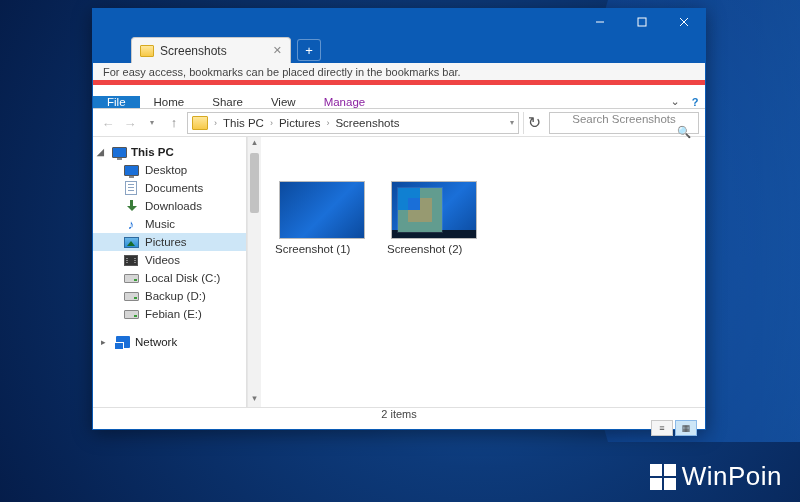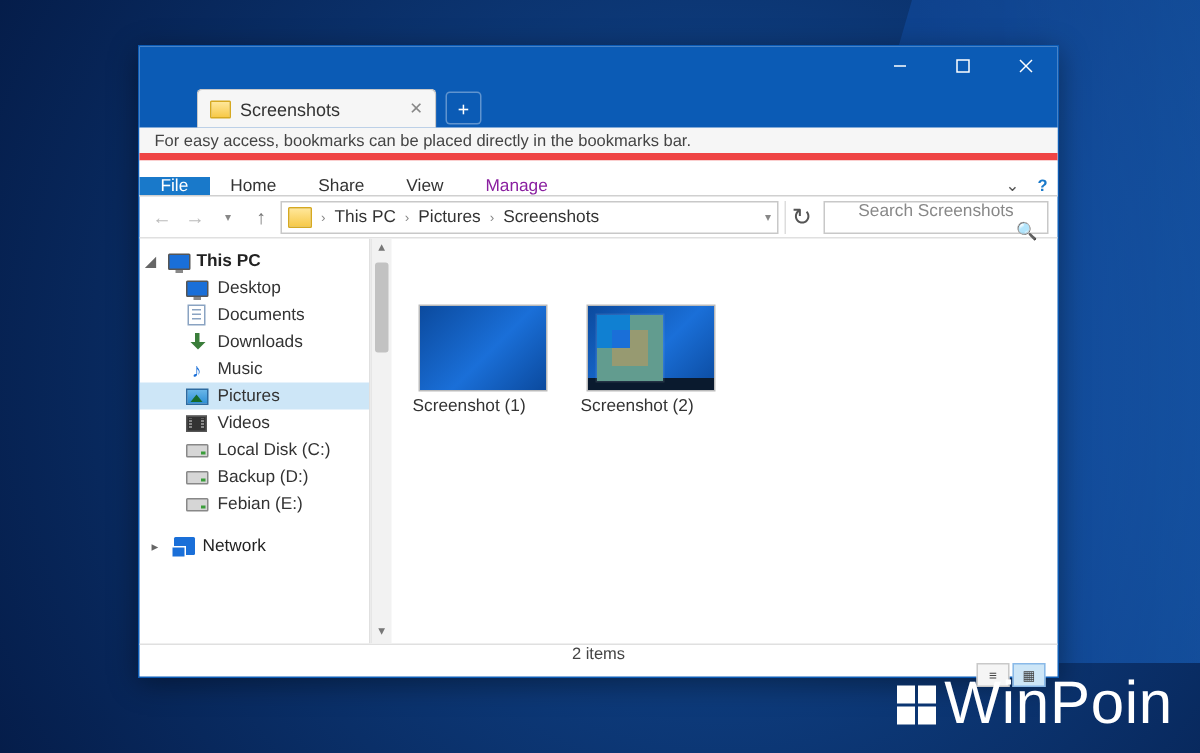--- a/index.html
+++ b/index.html
@@ -16,31 +16,31 @@
       linear-gradient(to right, rgba(32,120,220,0.6) 0, rgba(32,120,220,0.6) 100%);
     clip-path: polygon(100% 0, 40% 0, 20% 50%, 40% 100%, 100% 100%);
     opacity: 0.55;
   }
   .winlines::before, .winlines::after {
     content: ""; position: absolute; inset: 0;
     background: linear-gradient(to right, rgba(12,60,140,0.7), rgba(30,110,210,0.5));
   }
   .watermark {
     position: absolute; right: 18px; bottom: 10px; color: #fff;
-    font-size: 40px; font-weight: 300; letter-spacing: 0.5px;
+    font-size: 26px; font-weight: 300; letter-spacing: 0.5px;
     display: flex; align-items: center; gap: 6px;
   }
   .watermark .winicon {
     display: inline-grid; grid-template-columns: 12px 12px; grid-template-rows: 12px 12px;
     gap: 2px;
   }
   .watermark .winicon span { background: #fff; }
   
   .window {
-    position: absolute; left: 92px; top: 30px; width: 614px; height: 422px;
+    position: absolute; left: 92px; top: 8px; width: 614px; height: 422px;
     background: #fff; border: 1px solid #0b5bb5;
     display: flex; flex-direction: column;
     box-shadow: 0 4px 18px rgba(0,0,0,0.4);
   }
   
   .titlebar {
     background: #0b5bb5; height: 54px; position: relative;
   }
   .winctls {
     position: absolute; right: 0; top: 0; display: flex;

